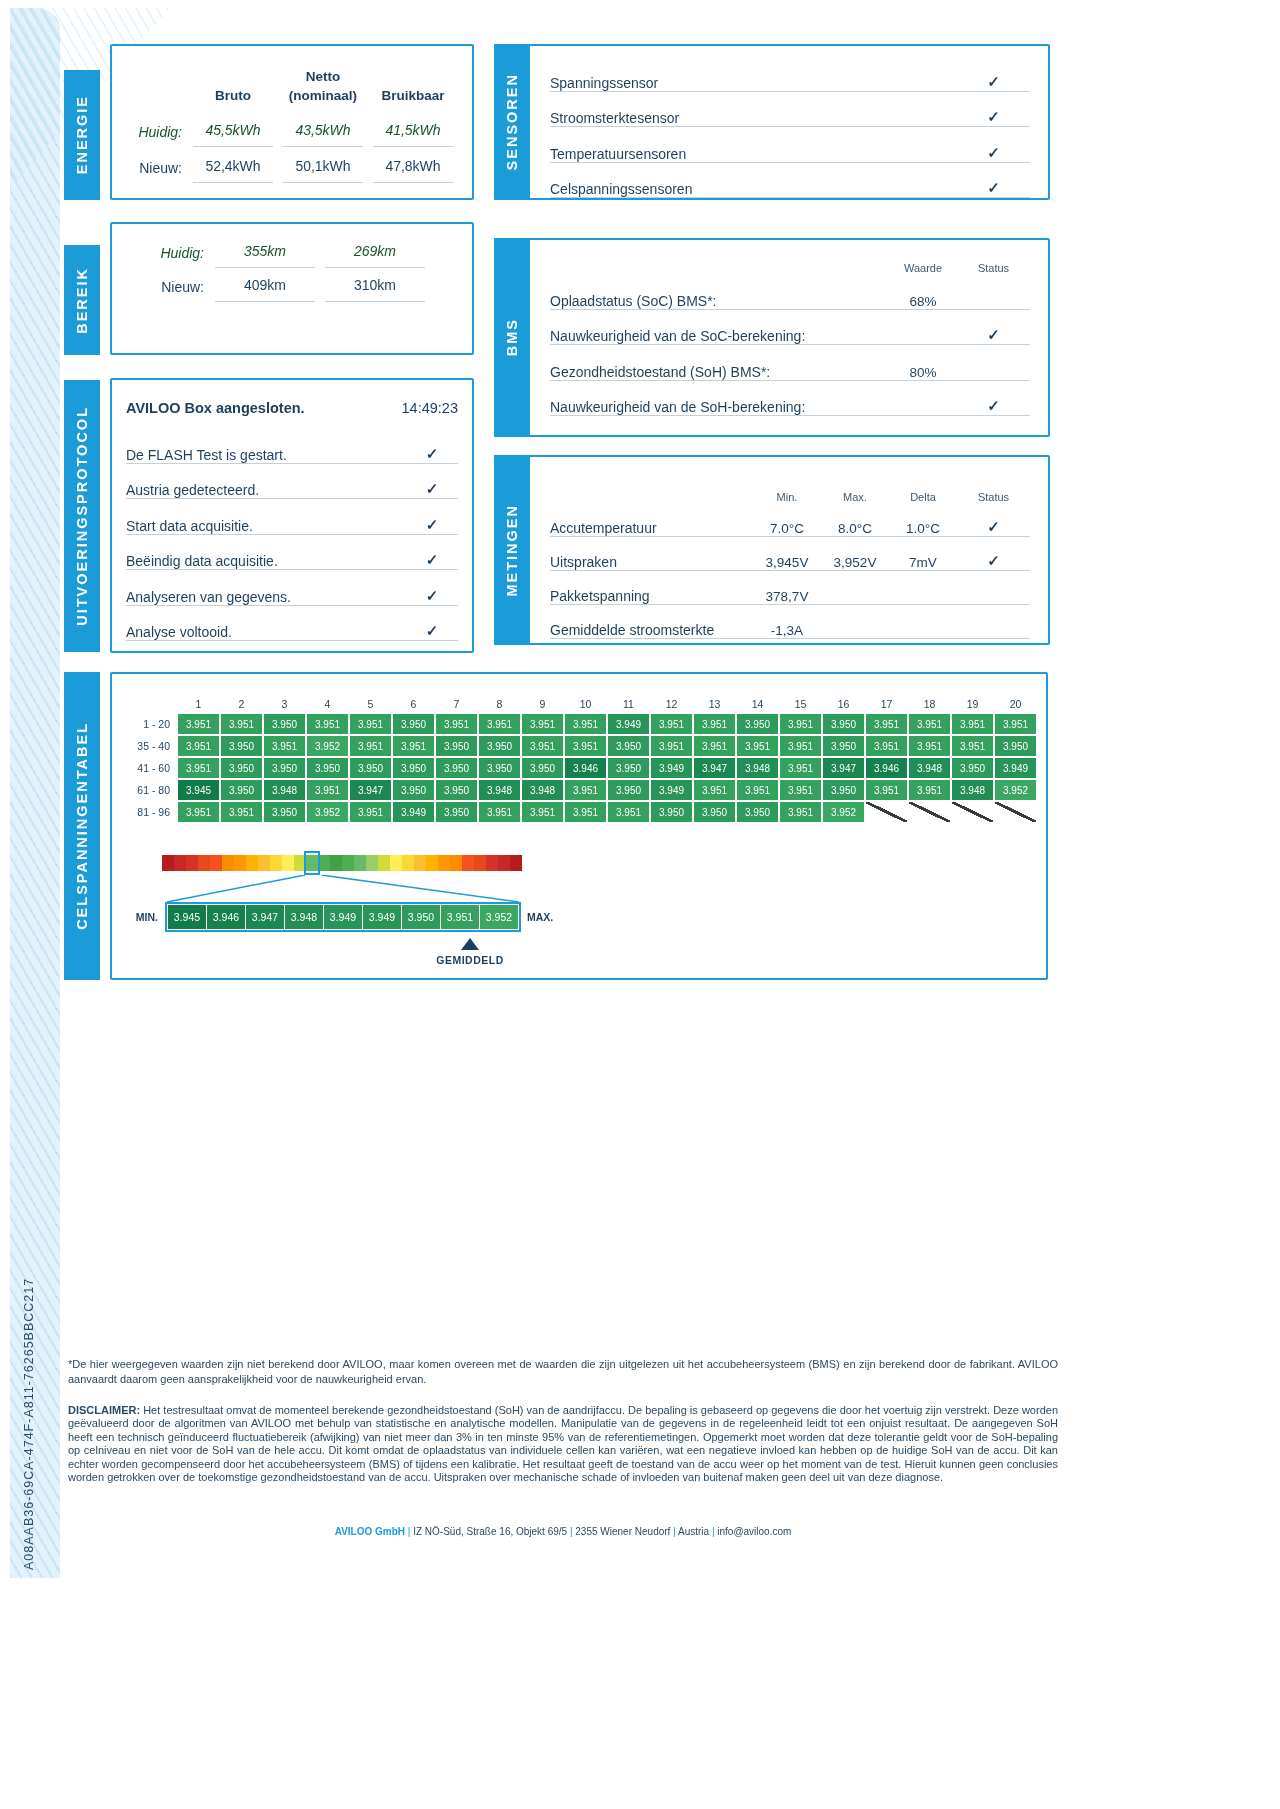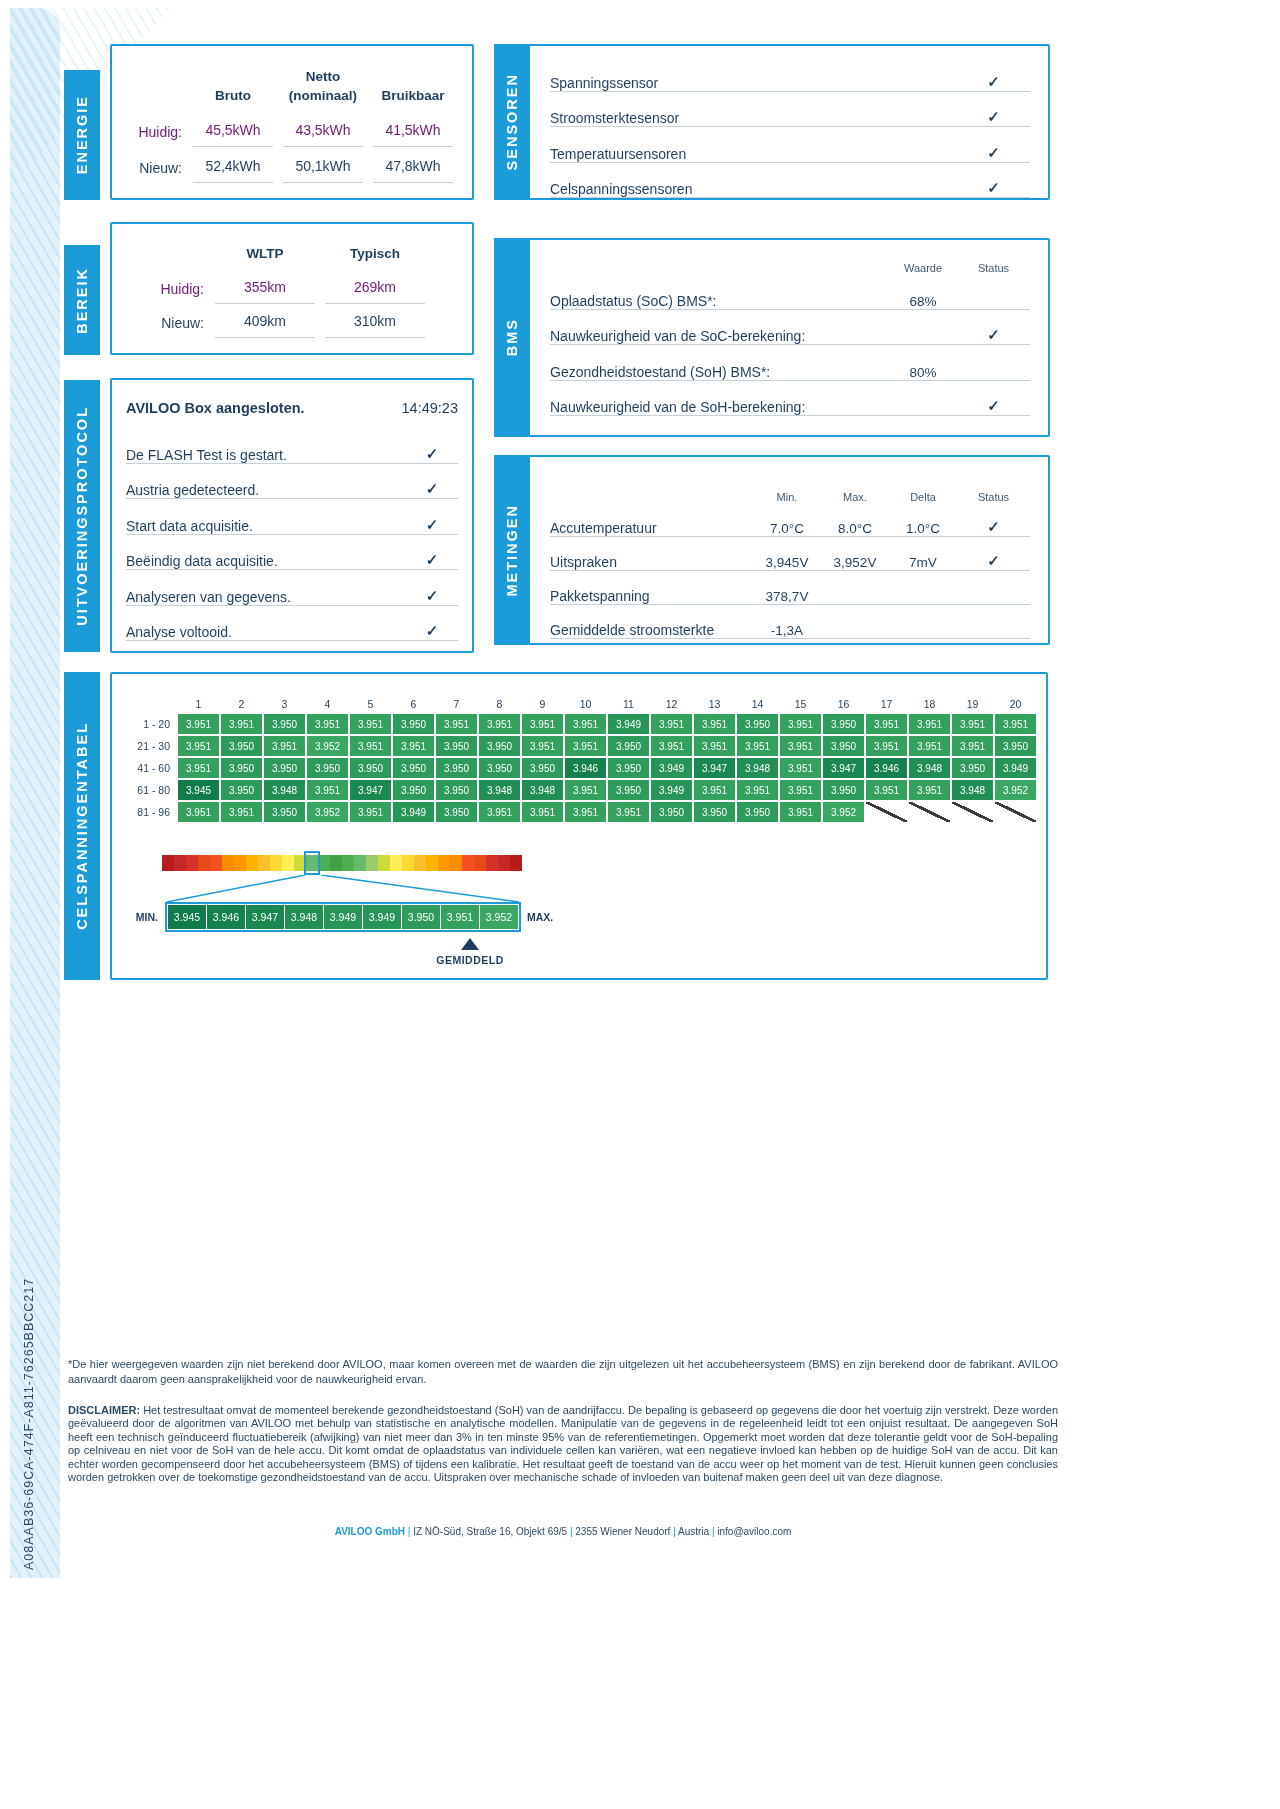--- a/index.html
+++ b/index.html
@@ -45,21 +45,21 @@
   #p-celtabel  { left:110px; top:672px; width:938px; height:308px; }
 
   
   .mini { padding:12px 10px 0 12px; }
   .mt-row { display:flex; align-items:flex-end; }
   .mt-label { width:64px; text-align:right; padding-right:6px; font-size:14px; }
   .mt-col { width:90px; text-align:center; }
   .mt-head { min-height:50px; font-weight:700; color:#1e3f5c; font-size:13.5px;
              padding-bottom:2px; margin-bottom:6px; line-height:1.45; }
   .mt-vals { height:36px; align-items:center; font-size:14px; color:#1e3f5c; }
-  .mt-vals.accent { color:#701a75; }
+  .mt-vals.accent { color:#14532d;font-style:italic; }
   .mt-underline { margin:0 5px; border-bottom:1px solid #c4d1da; padding:5px 0 8px; }
   #bereik-table .mt-label { width:86px; }
   #bereik-table .mt-col { width:110px; }
   #bereik-table .mt-head { min-height:30px; }
   #bereik-table .mt-vals { height:34px; }
 
   
   .rp-content { margin:0 18px 0 54px; }
   .line-row { display:flex; align-items:flex-end; height:35.5px;
               border-bottom:1px solid #c4d1da; font-size:14px; color:#1e3f5c; }
@@ -188,25 +188,20 @@
 </div>
 <div class="vbar" id="vb-sensoren">
   <span>SENSOREN</span>
 </div>
 
 <div class="vbar" id="vb-bereik">
   <span>BEREIK</span>
 </div>
 <div class="panel" id="p-bereik">
   <div class="mini" id="bereik-table">
-      <div class="mt-row mt-head">
-        <div class="mt-label"></div>
-        <div class="mt-col">WLTP</div>
-        <div class="mt-col">Typisch</div>
-      </div>
       <div class="mt-row mt-vals accent">
         <div class="mt-label">Huidig:</div>
         <div class="mt-col">
           <div class="mt-underline">355km</div>
         </div>
         <div class="mt-col">
           <div class="mt-underline">269km</div>
         </div>
       </div>
       <div class="mt-row mt-vals">
@@ -380,21 +375,21 @@
         <div class="ct-cell" style="background: rgb(52, 161, 95);">3.951</div>
         <div class="ct-cell" style="background: rgb(46, 155, 92);">3.950</div>
         <div class="ct-cell" style="background: rgb(52, 161, 95);">3.951</div>
         <div class="ct-cell" style="background: rgb(46, 155, 92);">3.950</div>
         <div class="ct-cell" style="background: rgb(52, 161, 95);">3.951</div>
         <div class="ct-cell" style="background: rgb(52, 161, 95);">3.951</div>
         <div class="ct-cell" style="background: rgb(52, 161, 95);">3.951</div>
         <div class="ct-cell" style="background: rgb(52, 161, 95);">3.951</div>
       </div>
       <div class="ct-row">
-        <div class="ct-rowlabel">21 - 30</div>
+        <div class="ct-rowlabel">35 - 40</div>
         <div class="ct-cell" style="background: rgb(52, 161, 95);">3.951</div>
         <div class="ct-cell" style="background: rgb(46, 155, 92);">3.950</div>
         <div class="ct-cell" style="background: rgb(52, 161, 95);">3.951</div>
         <div class="ct-cell" style="background: rgb(58, 167, 99);">3.952</div>
         <div class="ct-cell" style="background: rgb(52, 161, 95);">3.951</div>
         <div class="ct-cell" style="background: rgb(52, 161, 95);">3.951</div>
         <div class="ct-cell" style="background: rgb(46, 155, 92);">3.950</div>
         <div class="ct-cell" style="background: rgb(46, 155, 92);">3.950</div>
         <div class="ct-cell" style="background: rgb(52, 161, 95);">3.951</div>
         <div class="ct-cell" style="background: rgb(52, 161, 95);">3.951</div>

